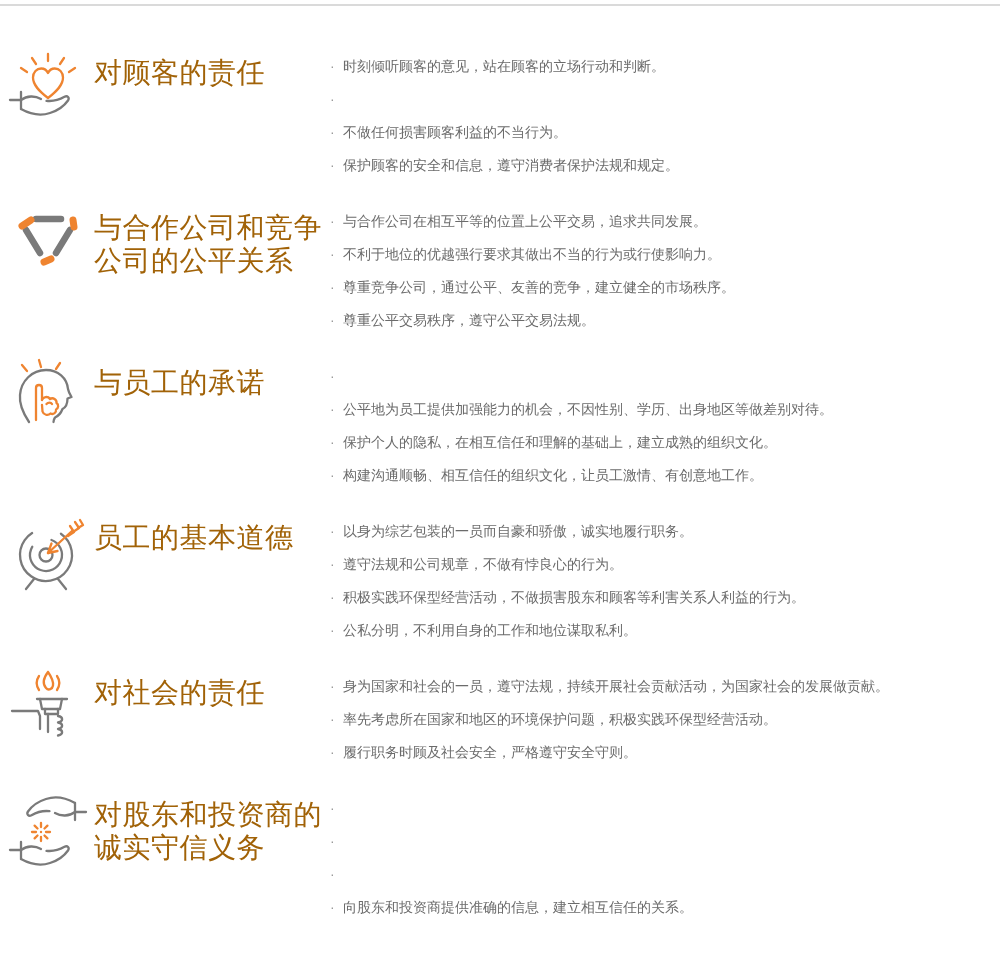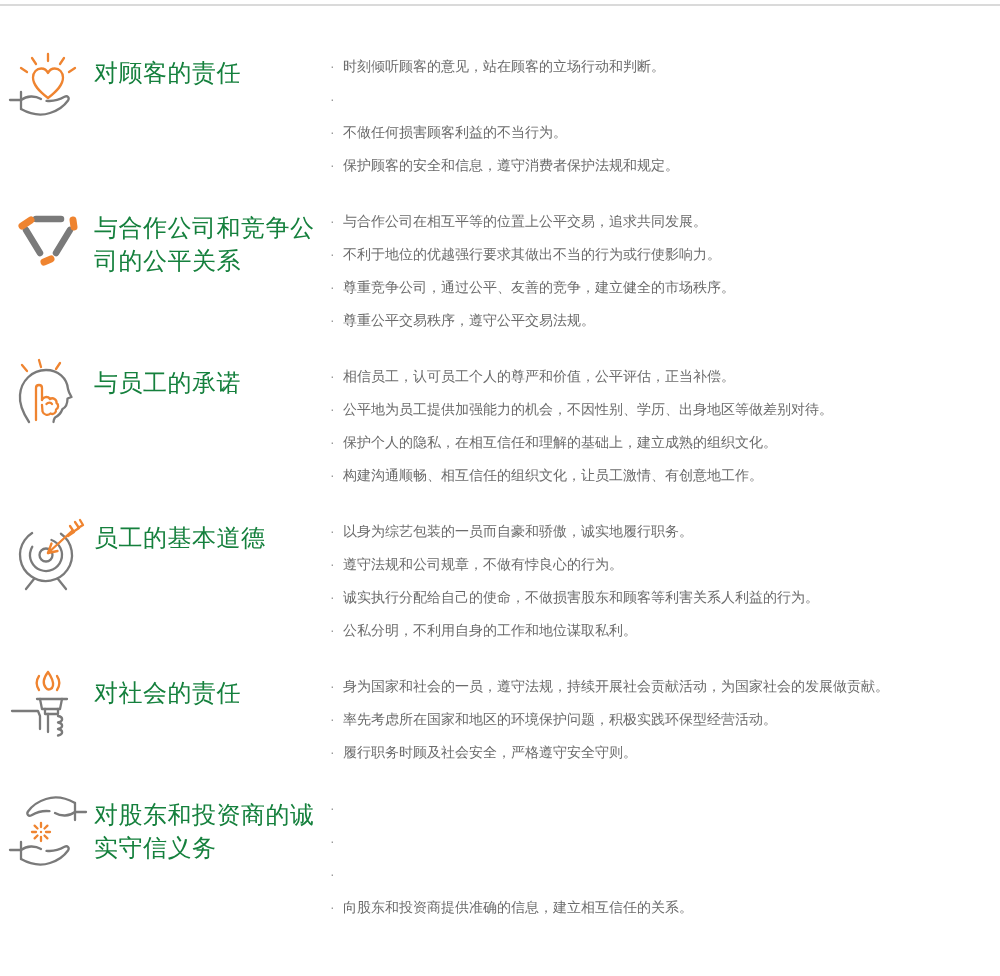--- a/index.html
+++ b/index.html
@@ -8,21 +8,21 @@
     font-family:"Liberation Sans","DejaVu Sans",sans-serif;
     -webkit-font-smoothing:antialiased;
   }
   .top-divider{margin-top:4px;height:2px;background:#dadada;}
   .content{padding:50px 0 0 8px;}
   .section{display:flex;align-items:flex-start;margin-bottom:36px;}
   .icon-col{width:86px;flex:none;margin-top:-8px;}
   .icon-col svg{width:80px;height:80px;display:block;}
   .title-col{
     width:234px;flex:none;margin:0;padding:0 2px 0 0;
-    font-size:24px;font-weight:400;line-height:33px;color:#15803d;
+    font-size:28px;font-weight:400;line-height:33px;color:#a16207;
     letter-spacing:0.5px;
   }
   .bullets{flex:1;margin:0;padding:0;list-style:none;}
   .bullets li{display:flex;font-size:14px;line-height:20px;color:#6b6b6b;margin-bottom:13px;}
   .bullets li:last-child{margin-bottom:0;}
   .dot{width:13px;flex:none;color:#9a9a9a;}
   .g{stroke:#7a7a7a;fill:none;stroke-width:2.3;stroke-linecap:round;stroke-linejoin:round;}
   .o{stroke:#ef8430;fill:none;stroke-width:2.3;stroke-linecap:round;stroke-linejoin:round;}
   .gt{stroke:#7a7a7a;fill:none;stroke-width:6.5;stroke-linecap:round;stroke-linejoin:round;}
   .ot{stroke:#ef8430;fill:none;stroke-width:7;stroke-linecap:round;stroke-linejoin:round;}
@@ -118,21 +118,20 @@
           <path d="M28 62 L28 30 C28 26 34 26 34 30 L34 42"></path>
           <path d="M34 42 C35 38.5 40 38 42 41 C45 39 49 41.5 48.5 45 C51 46.5 50.5 50.5 48 51.5 C48.5 54.5 45.5 57 42.5 55.5 C40 58 35.5 57 34.5 53.5 L34 47"></path>
           <path d="M38.5 46 C40 44.2 43 44.2 44 46"></path>
         </g>
       </svg>
     </div>
     <h2 class="title-col">与员工的承诺</h2>
     <ul class="bullets">
       <li>
           <span class="dot">·</span>
-          <span>相信员工，认可员工个人的尊严和价值，公平评估，正当补偿。</span>
         </li>
       <li>
           <span class="dot">·</span>
           <span>公平地为员工提供加强能力的机会，不因性别、学历、出身地区等做差别对待。</span>
         </li>
       <li>
           <span class="dot">·</span>
           <span>保护个人的隐私，在相互信任和理解的基础上，建立成熟的组织文化。</span>
         </li>
       <li>
@@ -167,21 +166,21 @@
       <li>
           <span class="dot">·</span>
           <span>以身为综艺包装的一员而自豪和骄傲，诚实地履行职务。</span>
         </li>
       <li>
           <span class="dot">·</span>
           <span>遵守法规和公司规章，不做有悖良心的行为。</span>
         </li>
       <li>
           <span class="dot">·</span>
-          <span>诚实执行分配给自己的使命，不做损害股东和顾客等利害关系人利益的行为。</span>
+          <span>积极实践环保型经营活动，不做损害股东和顾客等利害关系人利益的行为。</span>
         </li>
       <li>
           <span class="dot">·</span>
           <span>公私分明，不利用自身的工作和地位谋取私利。</span>
         </li>
     </ul>
   </div>
 
   <div class="section">
     <div class="icon-col">

